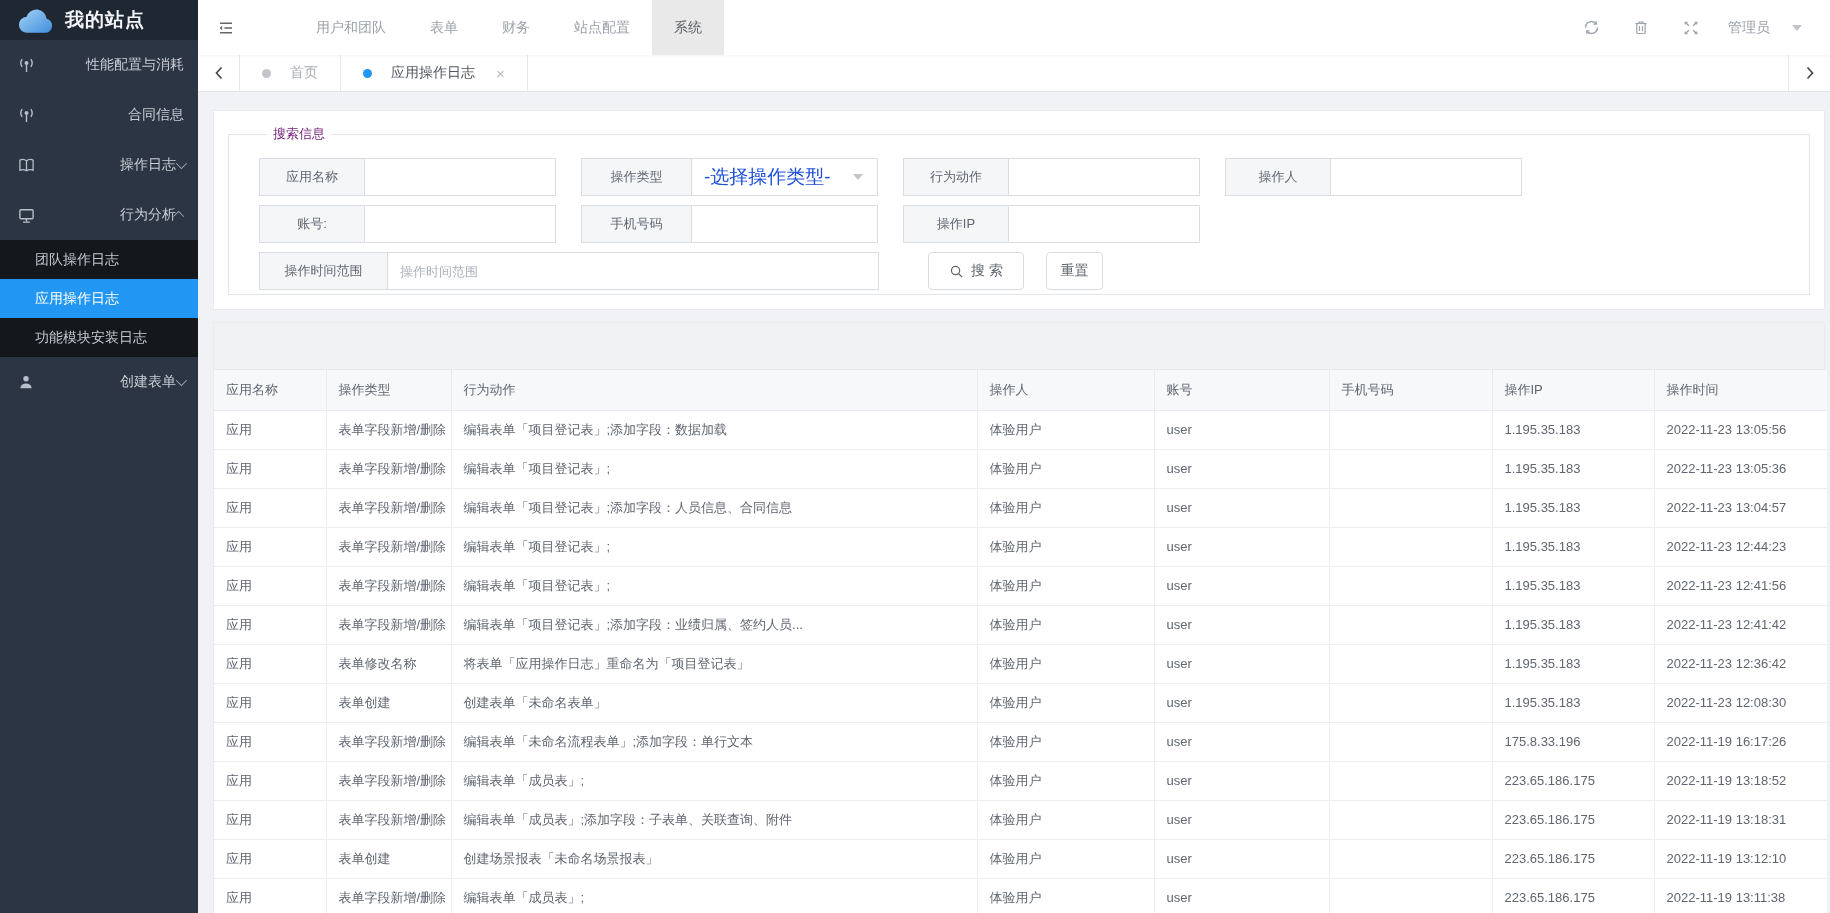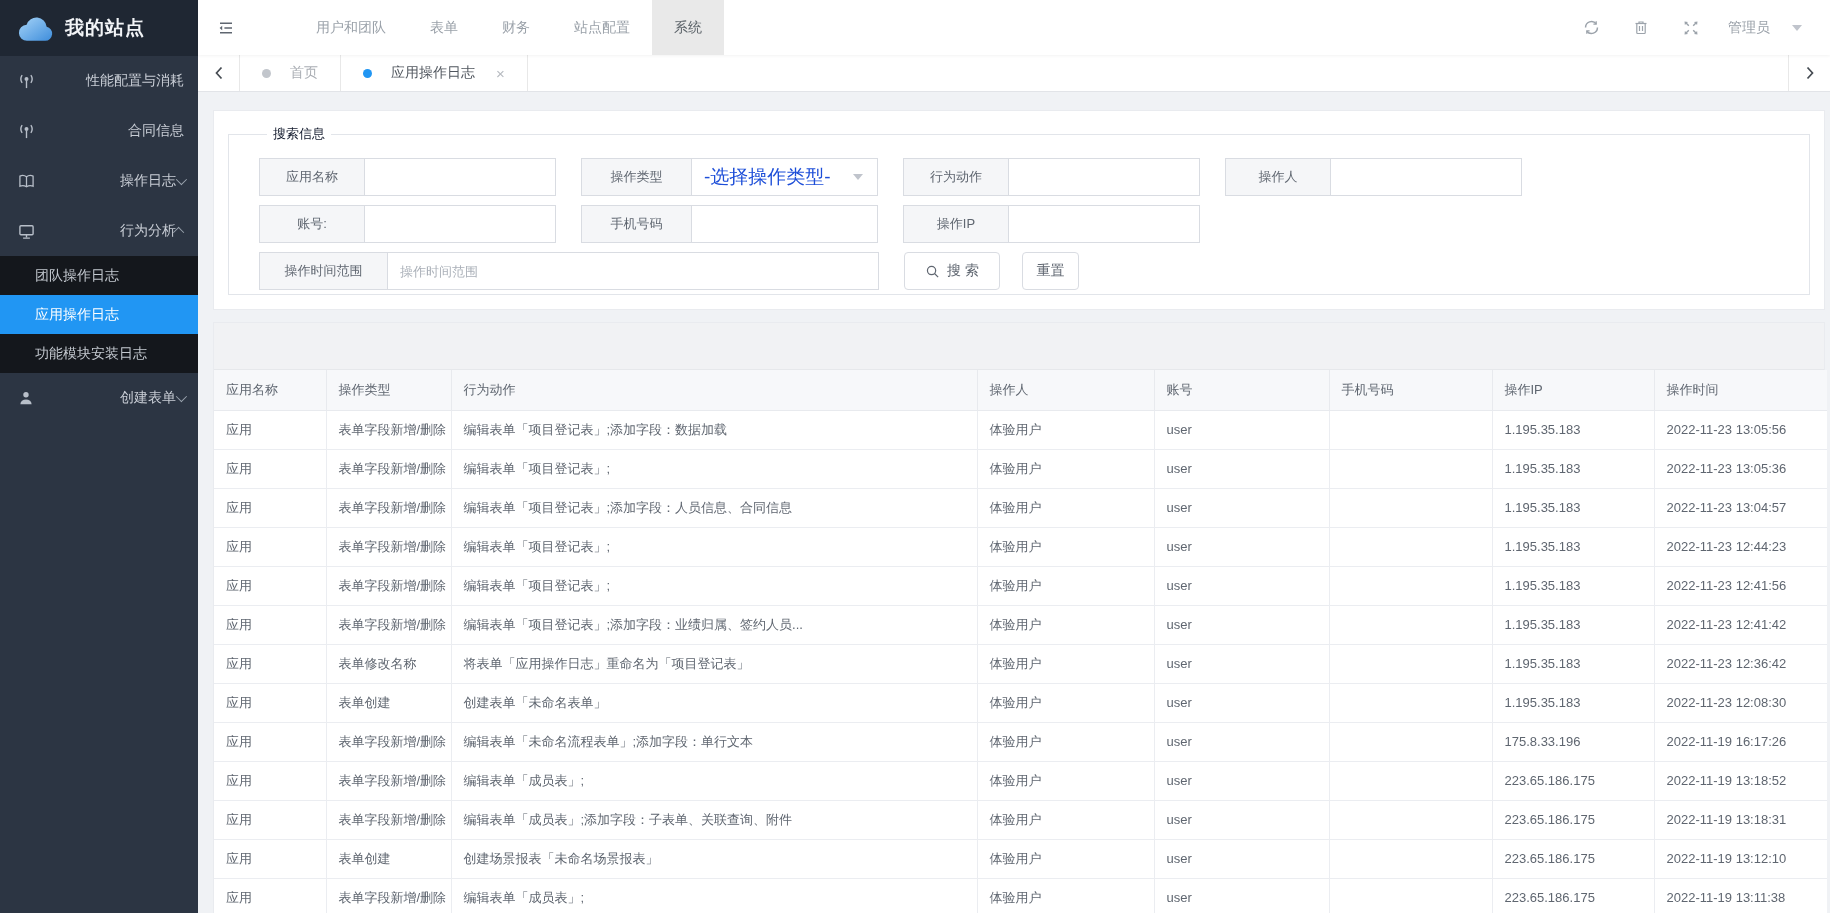--- a/index.html
+++ b/index.html
@@ -2,21 +2,21 @@
 <html><head>
 <meta charset="utf-8">
 <style>
   * { margin:0; padding:0; box-sizing:border-box; }
   html,body { width:1830px; height:913px; overflow:hidden; background:#f0f2f5;
               font-family:"Liberation Sans","DejaVu Sans",sans-serif; }
   .app { display:flex; width:1830px; height:913px; }
 
   
   .sidebar { width:198px; height:913px; background:#2c3543; flex:none; display:flex; flex-direction:column; }
-  .logo { height:56px; background:#1f2733; display:flex; align-items:center; padding-left:18px; gap:10px; }
+  .logo { height:40px; background:#1f2733; display:flex; align-items:center; padding-left:18px; gap:10px; }
   .logo-title { color:#f2f4f7; font-size:19px; font-weight:bold; letter-spacing:1px; }
   .menu-item { height:50px; display:flex; align-items:center; padding:0 14px 0 18px;
                color:#c9ced6; font-size:14px; cursor:pointer;text-align:right; }
   .menu-item .mi-icon { width:17px; height:17px; margin-right:8px; display:inline-flex; flex:none; }
   .menu-item .mi-label { flex:1; }
   .chev { width:8px; height:8px; border-right:1.6px solid #9aa3ae; border-bottom:1.6px solid #9aa3ae; flex:none; }
   .chev.down { transform:rotate(45deg) translateY(-2px); }
   .chev.up   { transform:rotate(-135deg) translateY(-2px); }
   .submenu { background:#14171c; }
   .submenu-item { height:39px; display:flex; align-items:center; padding-left:35px;
@@ -49,38 +49,38 @@
   .tab.active { color:#50565e; }
   .tab.active .dot { background:#2196f3; }
   .tab-close { color:#b6bac0; font-size:15px; margin-left:2px; cursor:pointer; line-height:1; }
 
   
   .content { flex:1; background:#f0f2f5; padding:18px 5px 0 15px; overflow:hidden; }
   .card { background:#fff; border:1px solid #e9ebef; }
 
   .search-card { height:200px; padding:14px; }
   fieldset { border:1px solid #e2e5ea; height:100%; padding:6px 20px 10px 30px; }
-  legend { font-size:13px; color:#0f172a; padding:0 6px; margin-left:8px; }
+  legend { font-size:13px; color:#701a75; padding:0 6px; margin-left:8px; }
   .form-row { display:flex; margin-top:9px; }
   .fgroup { display:flex; width:297px; height:38px; border:1px solid #d9dce2; margin-right:25px; background:#fff; }
   .fgroup .flabel { width:105px; background:#f5f6f8; border-right:1px solid #d9dce2; display:flex;
                     align-items:center; justify-content:center; font-size:13px; color:#5f6670; flex:none; }
   .fgroup .flabel.w110 { width:110px; }
   .fgroup .flabel.w128 { width:128px; }
   .fgroup input { flex:1; border:none; outline:none; font-size:13px; color:#5f6670; padding:0 12px; min-width:0;
                   font-family:"Liberation Sans","DejaVu Sans",sans-serif; }
   .fgroup input::placeholder { color:#aab0b8; }
   .fgroup.select .fvalue { flex:1; display:flex; align-items:center; font-size:19px; color:#1d4ed8;
                            padding:0 12px; cursor:pointer;text-align:right; }
   .fgroup.select .caret-down { margin-left:auto; margin-right:2px; }
   .fgroup.wide { width:620px; }
   .btn { height:38px; border:1px solid #d9dce2; background:#fff; border-radius:4px; font-size:14px;
          color:#5f6670; display:inline-flex; align-items:center; justify-content:center; gap:7px; cursor:pointer;
          font-family:"Liberation Sans","DejaVu Sans",sans-serif; }
-  .btn.search { width:96px; }
+  .btn.search { width:96px; margin-left:24px; }
   .btn.reset { width:57px; margin-left:22px; }
 
   .table-card { margin-top:12px; }
   .table-toolbar { height:47px; background:#f1f2f4; border-bottom:1px solid #e6e8eb; }
   table { width:100%; border-collapse:collapse; table-layout:fixed; }
   thead th { height:40px; background:#f7f8fa; font-weight:normal; text-align:left; font-size:13px; color:#5f6670;
              padding:0 12px; border-right:1px solid #e8eaee; border-bottom:1px solid #e8eaee; }
   thead th:last-child { border-right:none; }
   tbody td { height:39px; font-size:13px; color:#5f6670; padding:0 12px; background:#fff;
              border-right:1px solid #ebedf1; border-bottom:1px solid #ebedf1;

